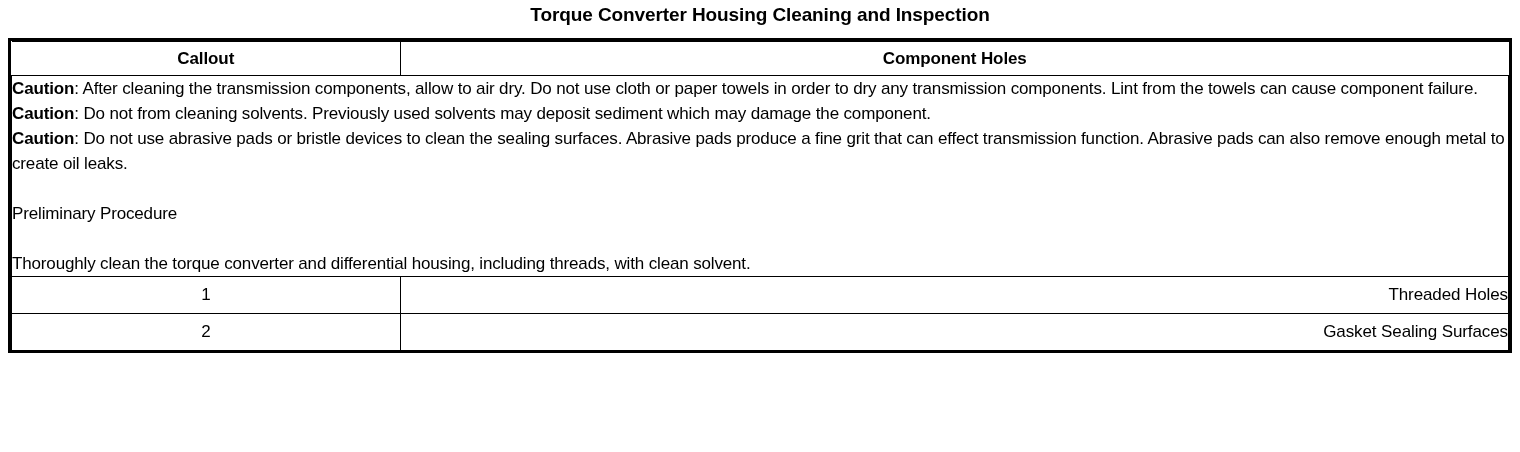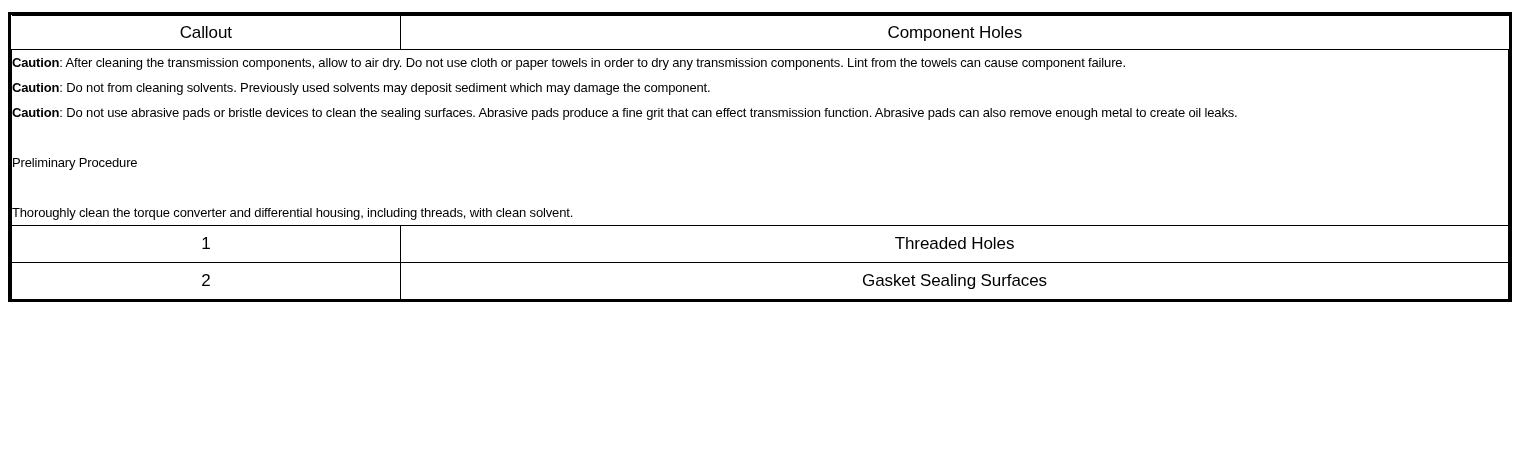--- a/index.html
+++ b/index.html
@@ -46,39 +46,39 @@
   table.spec th,
   table.spec td {
     border: 1px solid #000000;
     vertical-align: middle;
     font-size: 17px;
     line-height: 20px;
     padding: 0;
   }
   th.hdr {
     text-align: center;
-    font-weight: normal;
+    font-weight: bold;
     font-size: 18px;
     height: 33px;
     border-top: none;
     letter-spacing: -0.1px;
   }
   th.hdr.left-col { border-left: none; }
   th.hdr.right-col { border-right: none; }
 
   td.notes-cell {
     border-left: none;
     border-right: none;
     padding: 4px 6px 6px 6px;
     text-align: left;
     vertical-align: top;
   }
   td.notes-cell p {
     margin: 0;
-    font-size: 13px;
+    font-size: 17px;
     line-height: 25px;
     letter-spacing: -0.15px;
   }
   td.notes-cell p.block-cautions {
     margin-bottom: 0;
   }
   .lead {
     font-weight: bold;
   }
   .sub-head {
@@ -92,34 +92,35 @@
     margin-top: 25px !important;
   }
 
   td.callout-num {
     text-align: center;
     height: 36px;
     border-left: none;
     font-size: 17px;
   }
   td.comp-name {
-    text-align: center;
+    text-align: right;
     padding-left: 10px;
     height: 36px;
     border-right: none;
     font-size: 17px;
     letter-spacing: -0.1px;
   }
   tr.last-row td { border-bottom: none; }
 </style>
 </head>
 <body>
 
 <div class="page">
 
+  <div class="doc-title">Torque Converter Housing Cleaning and Inspection</div>
 
   <div class="table-wrap">
     <table class="spec">
       <colgroup>
         <col class="c-callout">
         <col class="c-name">
       </colgroup>
       <thead>
         <tr>
           <th class="hdr left-col">Callout</th>

